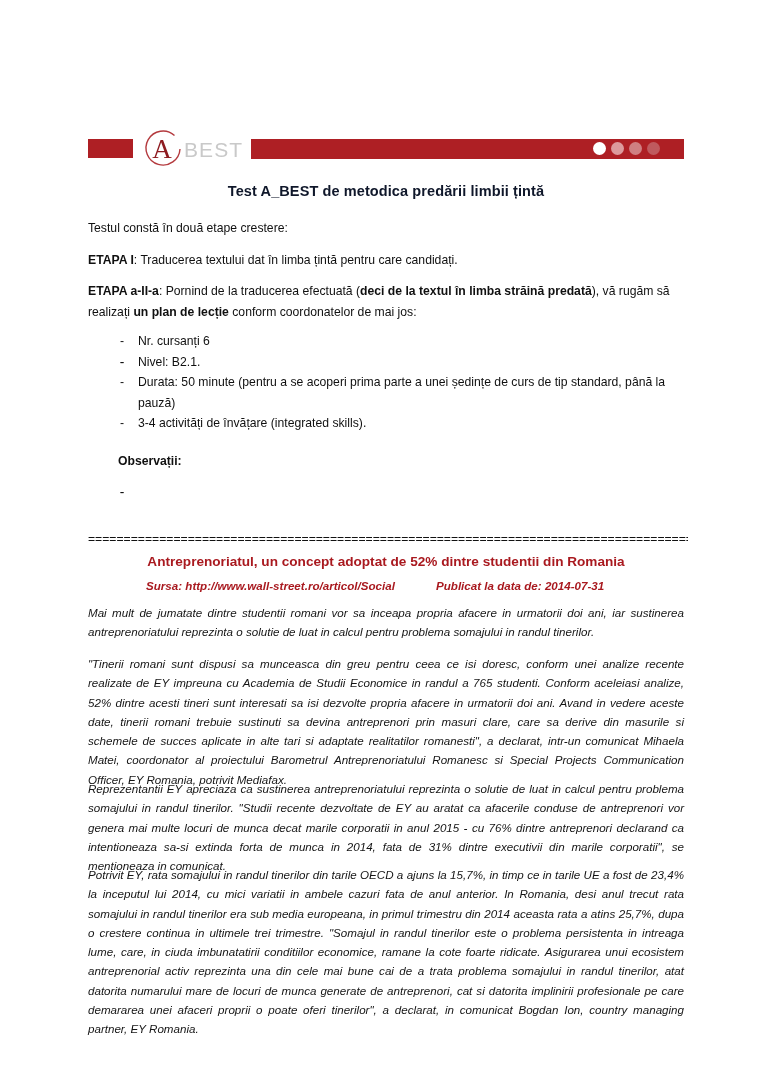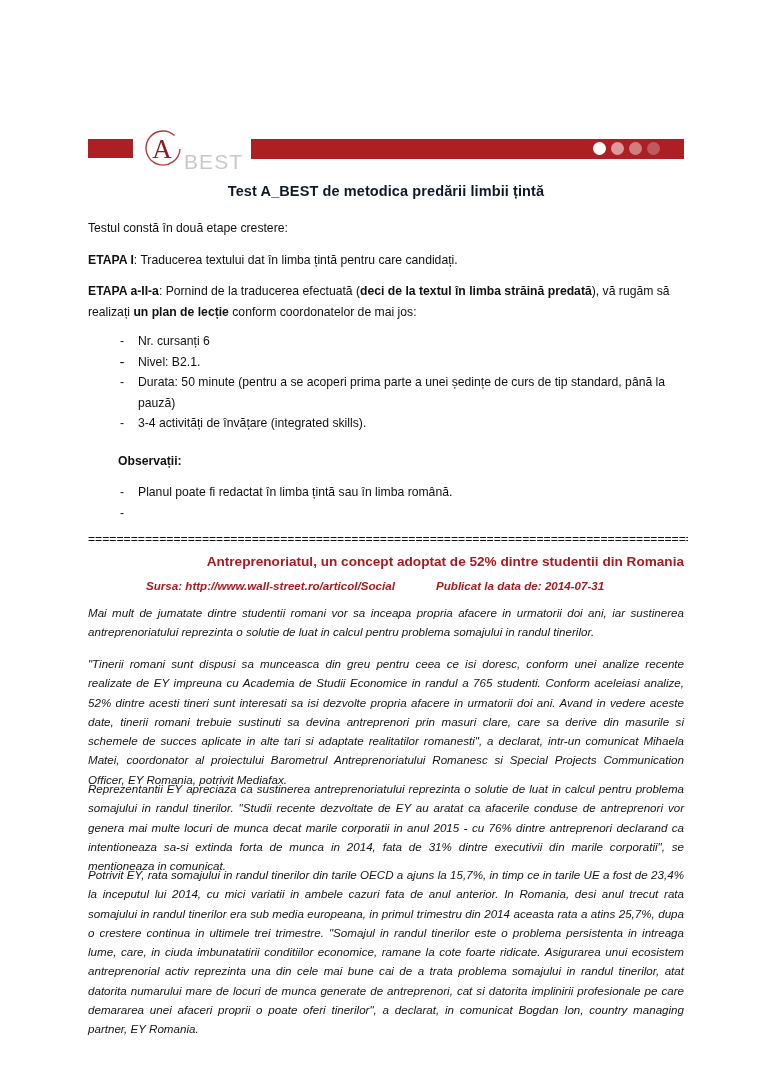--- a/index.html
+++ b/index.html
@@ -59,21 +59,20 @@
   .logo-best {
     position: absolute;
     left: 96px;
     top: 13px;
     font-size: 21px;
     letter-spacing: 1.1px;
     color: #c9c9c9;
     font-family: "Liberation Sans", sans-serif;
     font-weight: 400;
     line-height: 21px;
-    margin-top: 12px;
   }
   .logo-bar {
     position: absolute;
     left: 163px;
     top: 13px;
     width: 433px;
     height: 20px;
     background: #ae1f24;
   }
   .logo-dots {
@@ -156,21 +155,21 @@
     overflow: hidden;
     font-family: "Liberation Sans", sans-serif;
   }
 
   
   .art-title {
     position: absolute;
     left: 0;
     top: 552px;
     width: 596px;
-    text-align: right;
+    text-align: center;
     color: #a9191f;
     font-weight: bold;
     font-size: 13.6px;
     line-height: 20px;
   }
   .art-srcline {
     position: absolute;
     left: 0;
     top: 576px;
     width: 596px;
@@ -269,21 +268,20 @@
       </div>
     </div>
 
     <div class="para" style="top:451px;margin-left:30px;">
       <b>Observații:</b>
     </div>
 
     <div class="dlist" style="top:482px;">
       <div class="row">
         <span class="dash">-</span>
-        <span>Planul poate fi redactat în limba țintă sau în limba română.</span>
       </div>
       <div class="row">
         <span class="dash">-</span>
       </div>
     </div>
 
     <div class="sep">=====================================================================================</div>
 
     <div class="art-title">Antreprenoriatul, un concept adoptat de 52% dintre studentii din Romania</div>
 

